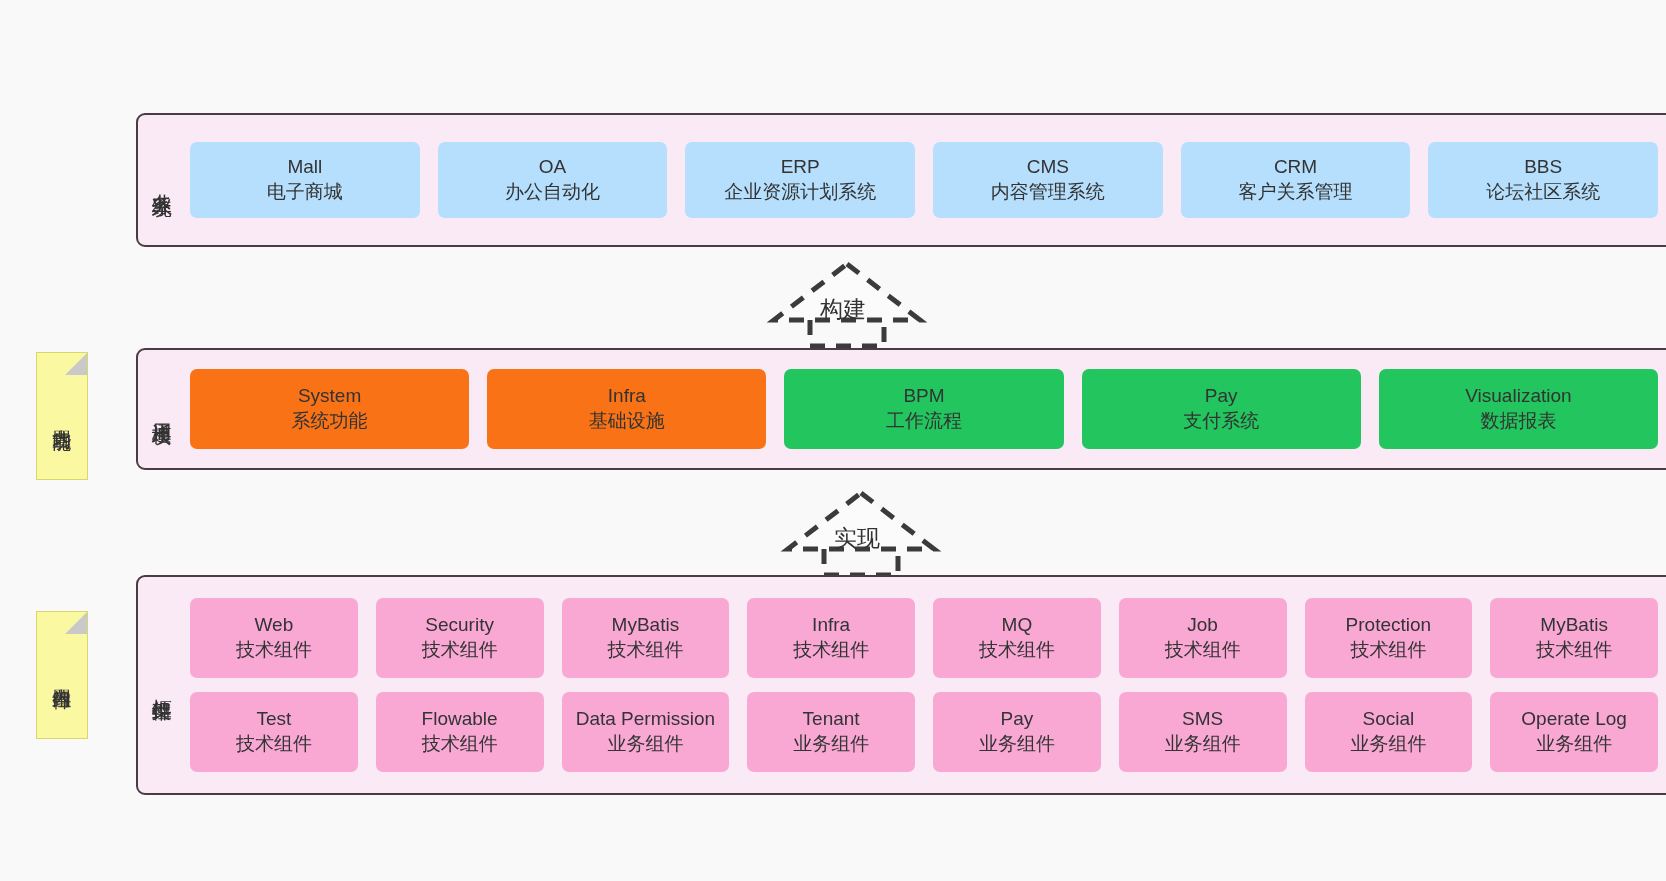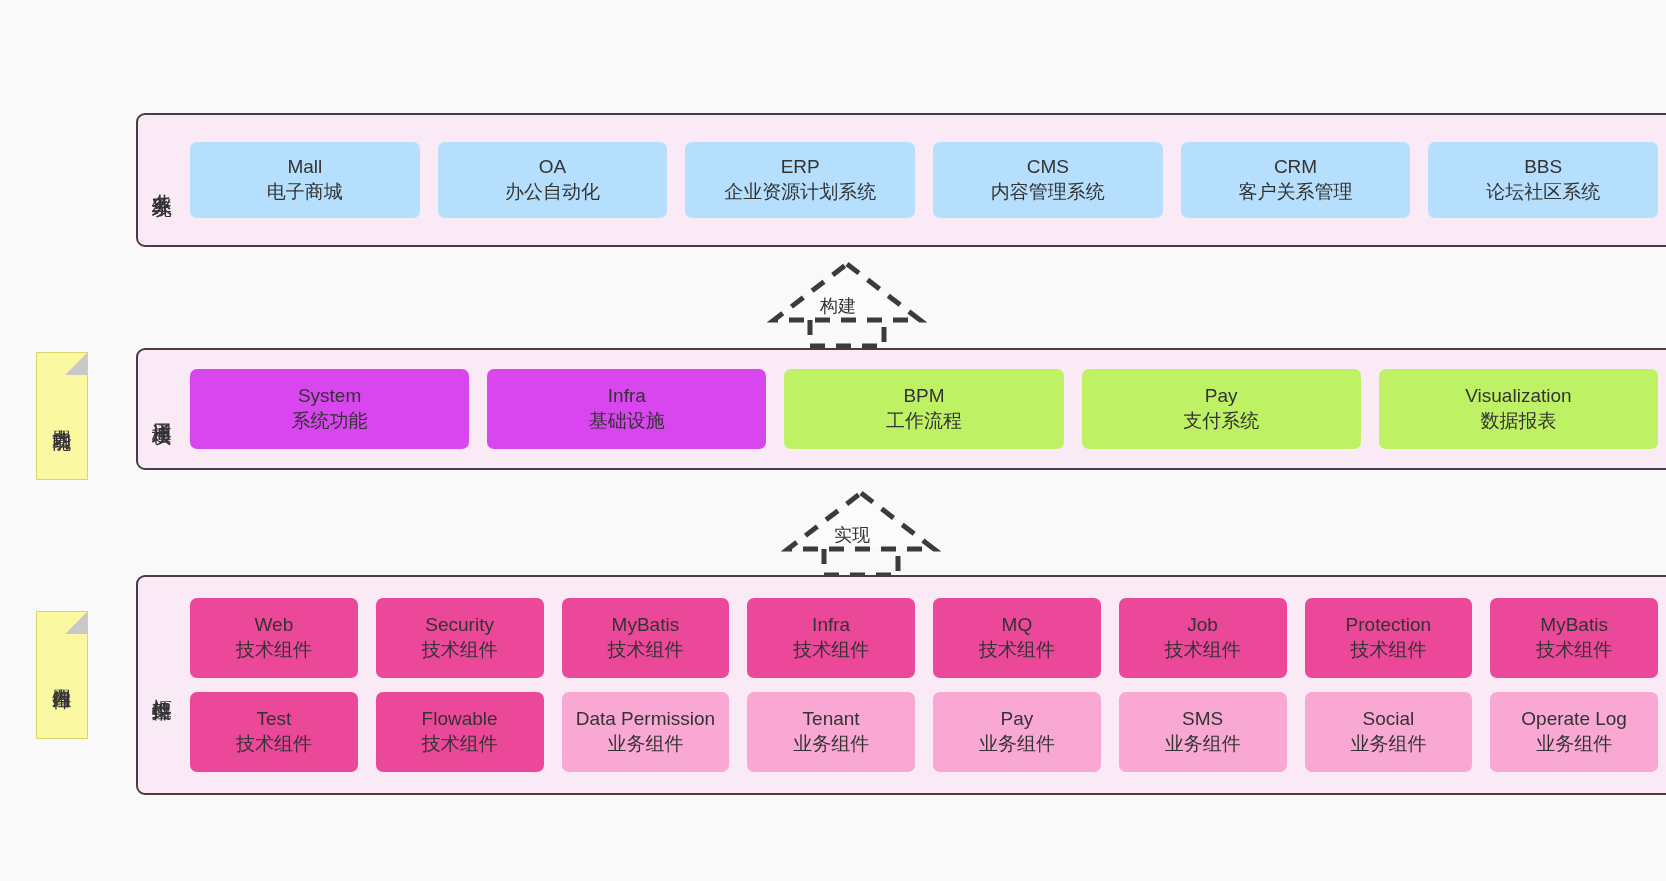--- a/index.html
+++ b/index.html
@@ -70,26 +70,26 @@
   }
   .node .nm{display:block;}
   .node .sub{display:block;font-family:Liberation Serif, serif;}
 
   
   #layer-business{left:88px;top:113px;width:1538px;height:134px;}
   #layer-business .node{background:#b5dffd;height:76px;}
 
   #layer-common{left:88px;top:348px;width:1538px;height:122px;}
   #layer-common .node{height:80px;}
-  .n-strong-red{background:#d946ef;}
-  .n-soft-red{background:#bef264;}
+  .n-strong-red{background:#f97316;}
+  .n-soft-red{background:#22c55e;}
 
   #layer-framework{left:88px;top:575px;width:1538px;height:220px;}
   #layer-framework .node{height:80px;}
-  .n-strong-green{background:#ec4899;}
+  .n-strong-green{background:#f9a8d4;}
   .n-soft-green{background:#f9a8d4;}
 
   
   .note{
     position:absolute;
     width:52px;
     background:#fbf8a2;
     border:1px solid #d9d66e;
     box-sizing:border-box;
     display:flex;
@@ -113,21 +113,21 @@
     border-color:transparent transparent #c9c9c9 transparent;
   }
   #note-common{left:36px;top:352px;height:128px;}
   #note-framework{left:36px;top:611px;height:128px;}
 
   
   .arrow{position:absolute;}
   .arrow svg{display:block;overflow:visible;}
   .arrow-label{
     position:absolute;
-    font-size:18px;
+    font-size:23px;
     color:#333;
     background:transparent;
     white-space:nowrap;
     user-select:none;
   }
   #arrow-build{left:752:px;}
 </style>
 </head>
 <body>
 

